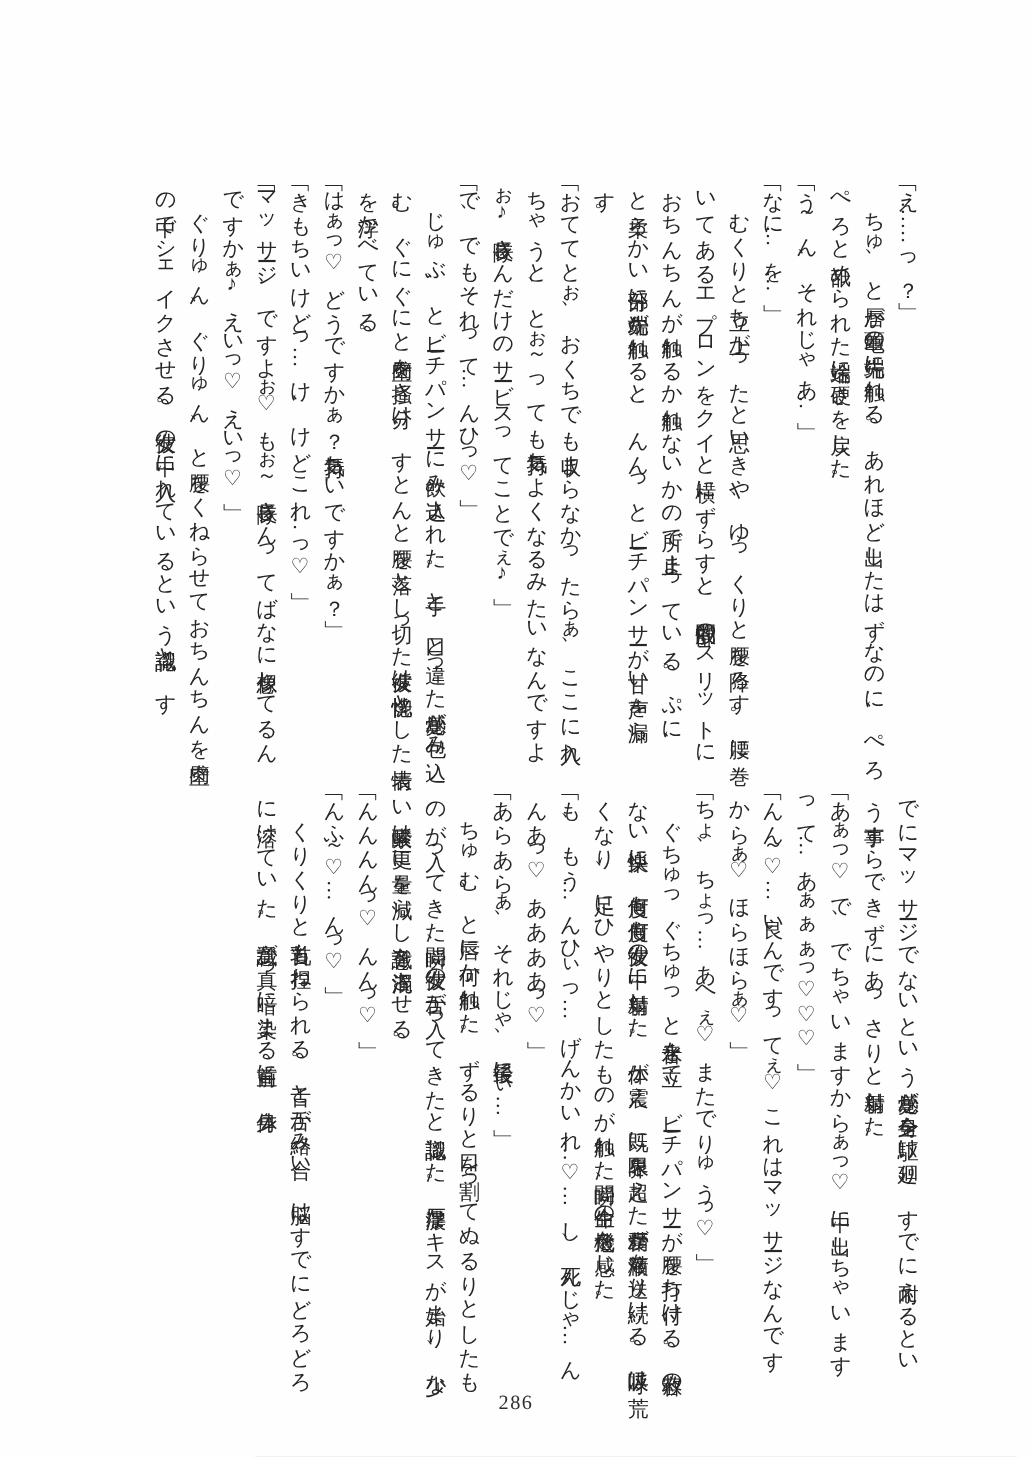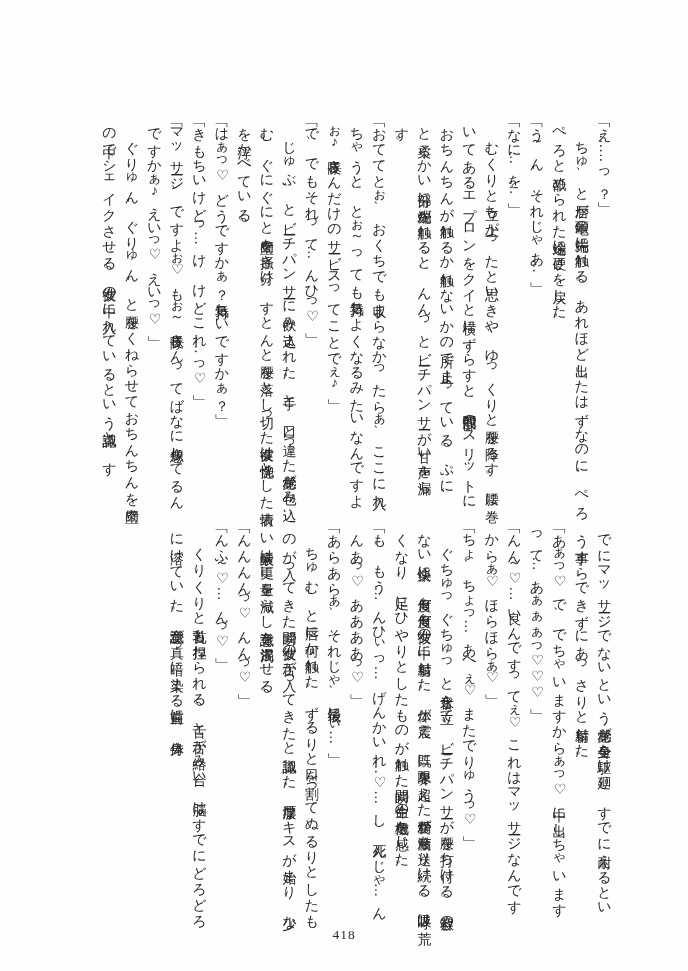--- a/index.html
+++ b/index.html
@@ -62,14 +62,14 @@
       <p>「んん～♡…良いんですってぇ♡これはマッサージなんですからぁ♡ほらほらぁ♡」</p>
       <p>「ちょ、ちょっ…あへぇ♡またでりゅうっ♡」</p>
       <p class="indent">ぐちゅっぐちゅっと水音を立て、ビーチパンサーが腰を打ち付ける。容赦のない快楽に、何度も何度も彼女の中に射精した。体が震え、既に限界を超えた精嚢が精液を送り続ける。呼吸は荒くなり、足にひやりとしたものが触れた瞬間、生命の危機を感じた。</p>
       <p>「も、もう…んひぃっ…げんかいれ…♡…し、死んじゃ…んんあっ♡ああああっ♡」</p>
       <p>「あらあらぁ、それじゃ、最後にぃ…」</p>
       <p class="indent">ちゅむ、と唇に何か触れた。ずるりと口を割ってぬるりとしたものが入ってきた瞬間、彼女の舌が入ってきたと認識した。濃厚なキスが始まり、少ない酸素は更に量を減らし意識を混濁させる。</p>
       <p>「んんんんっ♡んんっ♡」</p>
       <p>「んふ～♡…んっ♡」</p>
       <p class="indent">くりくりと乳首も捏ねられる。舌と舌が絡み合い、脳はすでにどろどろに溶けていた。意識が真っ暗に染まる直前に、身体</p>
     </div>
-  <div class="page-number">418</div>
+  <div class="page-number">286</div>
 </div>
 
 </body></html>

